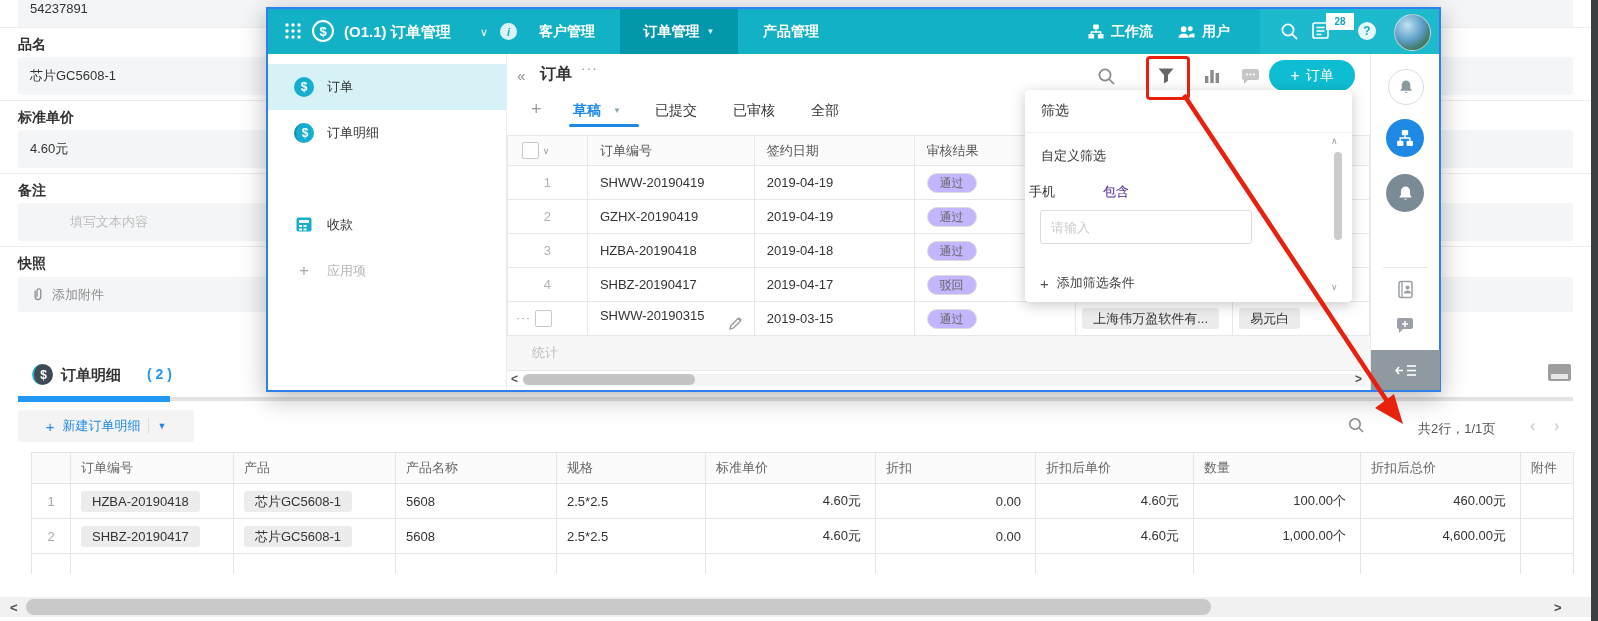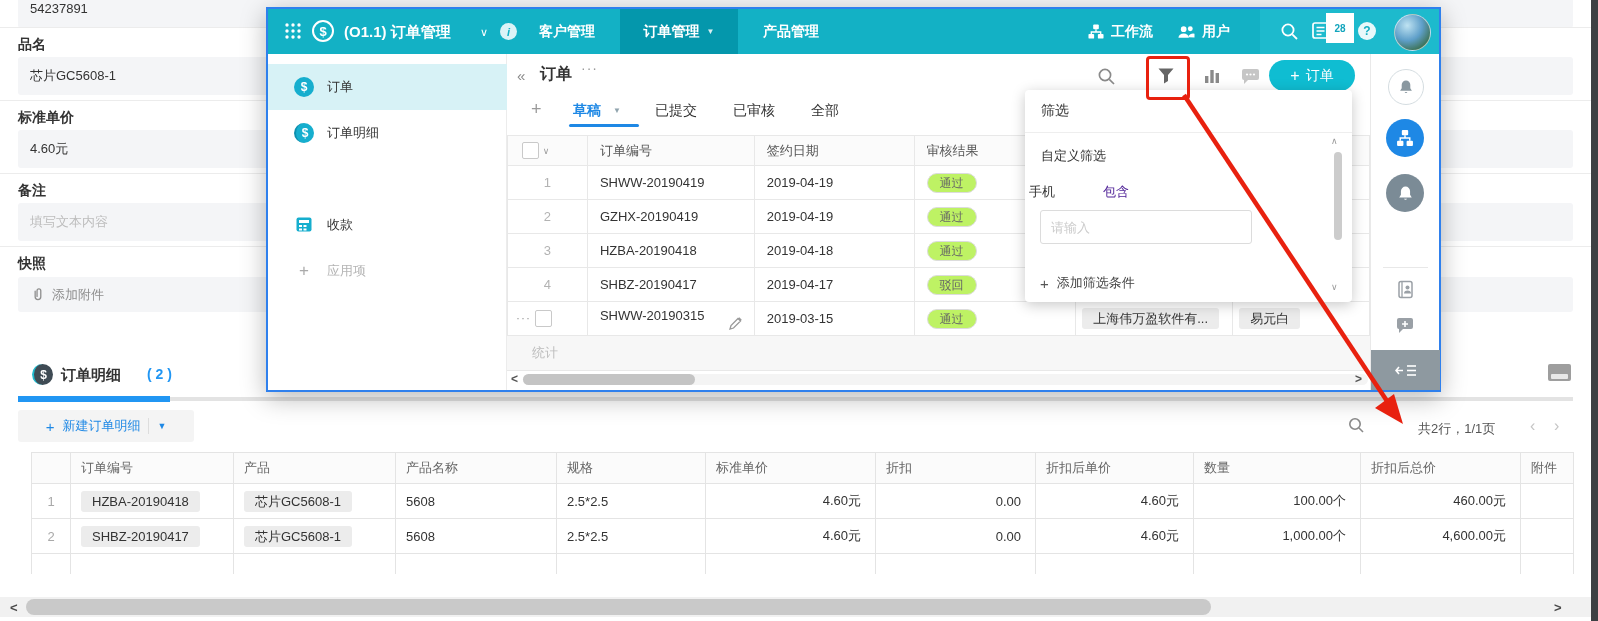--- a/index.html
+++ b/index.html
@@ -4,37 +4,37 @@
 <style>
   html,body{margin:0;padding:0;background:#fff;}
   .screen{position:relative;width:1598px;height:621px;overflow:hidden;background:#fff;
           font-family:"Liberation Sans","DejaVu Sans",sans-serif;font-size:13px;color:#333;}
   .abs{position:absolute;}
   
   .divline{position:absolute;left:0;width:1592px;height:1px;background:#ececec;}
   .flabel{position:absolute;left:18px;font-size:14px;font-weight:bold;color:#333;}
   .fieldbox{position:absolute;left:18px;width:1555px;background:#f4f5f7;border-radius:3px;
             display:flex;align-items:center;padding:0 12px;box-sizing:border-box;font-size:13px;color:#333;}
-  .ph{color:#bdbdbd;}
+  .ph{color:#bdbdbd;margin-left:40px;}
   .muted{color:#8f8f8f;}
   
   .sec-title{font-size:15px;font-weight:bold;color:#333;}
   .count-blue{color:#2196f3;font-weight:bold;font-size:14px;}
   .newbtn{position:absolute;left:18px;top:410px;width:176px;height:32px;background:#f4f4f4;border-radius:3px;
           display:flex;align-items:center;justify-content:center;gap:8px;color:#1e88e5;font-size:13px;cursor:pointer;}
   .newbtn .sep{width:1px;height:16px;background:#ddd;}
   .pagetable{position:absolute;left:31px;top:452px;border-collapse:collapse;table-layout:fixed;background:#fff;}
   .pagetable th,.pagetable td{border:1px solid #e4e4e4;font-weight:normal;font-size:13px;overflow:hidden;white-space:nowrap;}
   .pagetable th{height:30px;background:#fbfbfb;color:#666;text-align:left;padding:0 10px;}
   .pagetable td{height:34px;padding:0 10px;color:#333;}
   .pagetable td.num,.pagetable th.num{text-align:center;color:#a9a9a9;padding:0;}
   .pagetable td.r{text-align:right;padding-right:14px;}
   .pagetable tr.empty td{height:20px;border-bottom:none;}
   .chip{display:inline-block;background:#ececec;border-radius:3px;padding:4px 11px;font-size:13px;color:#333;line-height:1;}
-  .badge{display:inline-block;background:#bef264;border:1px solid #dcdcdc;border-radius:12px;
+  .badge{display:inline-block;background:#c4b5fd;border:1px solid #dcdcdc;border-radius:12px;
          padding:3px 12px;font-size:12px;color:#666;line-height:1;}
   
   .hscroll-track{position:absolute;left:0;top:597px;width:1592px;height:20px;background:#f1f1f1;}
   .hscroll-thumb{position:absolute;left:26px;top:599px;width:1185px;height:16px;background:#c9c9c9;border-radius:8px;}
   .scroll-arrow{position:absolute;font-size:13px;color:#4a4a4a;font-weight:bold;}
   .darkstrip{position:absolute;right:0;top:0;width:7px;height:621px;background:#3d4043;}
   
   .popup{position:absolute;left:266px;top:7px;width:1171px;height:381px;background:#fff;
          border:2px solid #2f80ed;box-sizing:content-box;box-shadow:0 6px 24px rgba(0,0,0,.28);}
   .phead{position:absolute;left:0;top:0;width:1171px;height:45px;background:#13b1c5;color:#fff;}
@@ -270,21 +270,21 @@
       <span class="icon abs" style="left:1012px;top:13px;"><svg width="19" height="19" viewBox="0 0 19 19">
             <circle cx="8" cy="8" r="5.6" fill="none" stroke="#fff" stroke-width="1.8"></circle>
             <line x1="12.3" y1="12.3" x2="17" y2="17" stroke="#fff" stroke-width="1.8"></line>
           </svg></span>
       <span class="icon abs" style="left:1044px;top:13px;"><svg width="20" height="19" viewBox="0 0 20 19">
             <rect x="1" y="1" width="15" height="15" rx="2" fill="none" stroke="#fff" stroke-width="1.7"></rect>
             <line x1="4.5" y1="5.5" x2="12.5" y2="5.5" stroke="#fff" stroke-width="1.5"></line>
             <line x1="4.5" y1="9" x2="12.5" y2="9" stroke="#fff" stroke-width="1.5"></line>
             <line x1="4.5" y1="12.5" x2="9.5" y2="12.5" stroke="#fff" stroke-width="1.5"></line>
           </svg></span>
-      <span class="abs" style="left:1058px;top:4px;min-width:22px;height:30px;background:#fff;border-radius:0;color:#13a5bd;font-size:10px;font-weight:bold;display:flex;align-items:center;justify-content:center;padding:0 3px;">
+      <span class="abs" style="left:1058px;top:4px;min-width:22px;height:17px;background:#fff;border-radius:0;color:#13a5bd;font-size:10px;font-weight:bold;display:flex;align-items:center;justify-content:center;padding:0 3px;">
           <span>28</span>
         </span>
       <span class="abs" style="left:1090px;top:13px;width:18px;height:18px;border-radius:50%;background:rgba(255,255,255,.9);color:#14aec2;display:flex;align-items:center;justify-content:center;font-size:12px;font-weight:bold;">
           <span>?</span>
         </span>
       <span class="abs" style="left:1126px;top:5px;width:35px;height:35px;border-radius:50%;background:radial-gradient(circle at 35% 30%,#bfe3f2 0%,#5f9fc9 45%,#3a6f4e 80%,#2c4a3a 100%);border:1px solid rgba(255,255,255,.6);"></span>
     </div>
 
     <div class="sidebar">
       <div class="sideitem active" style="top:10px;">

